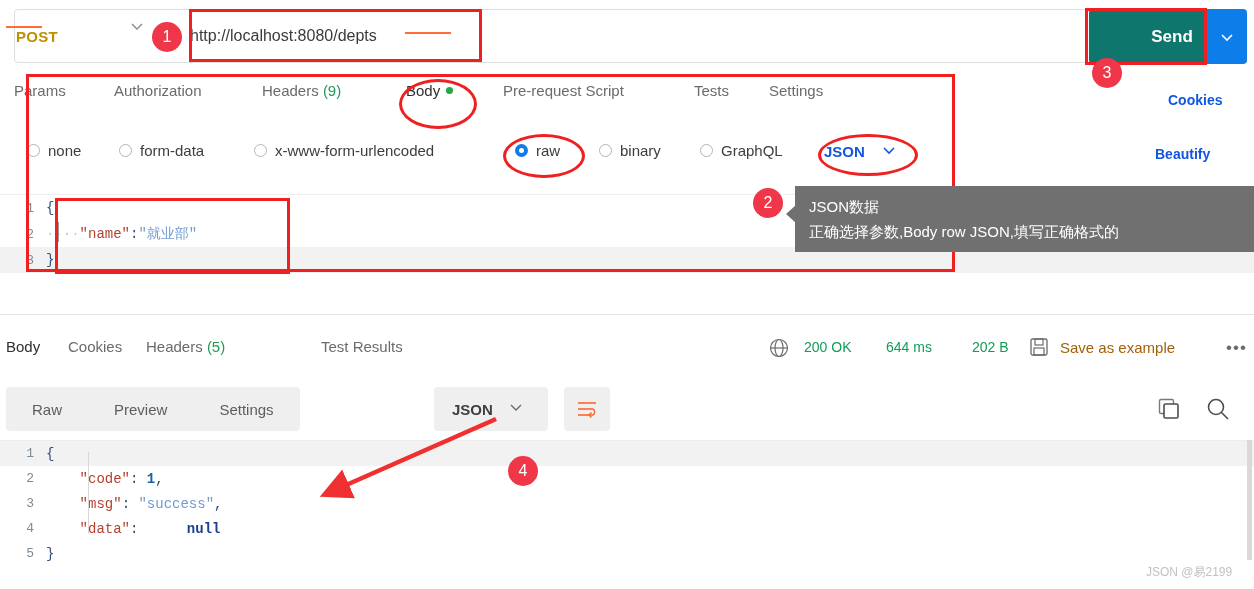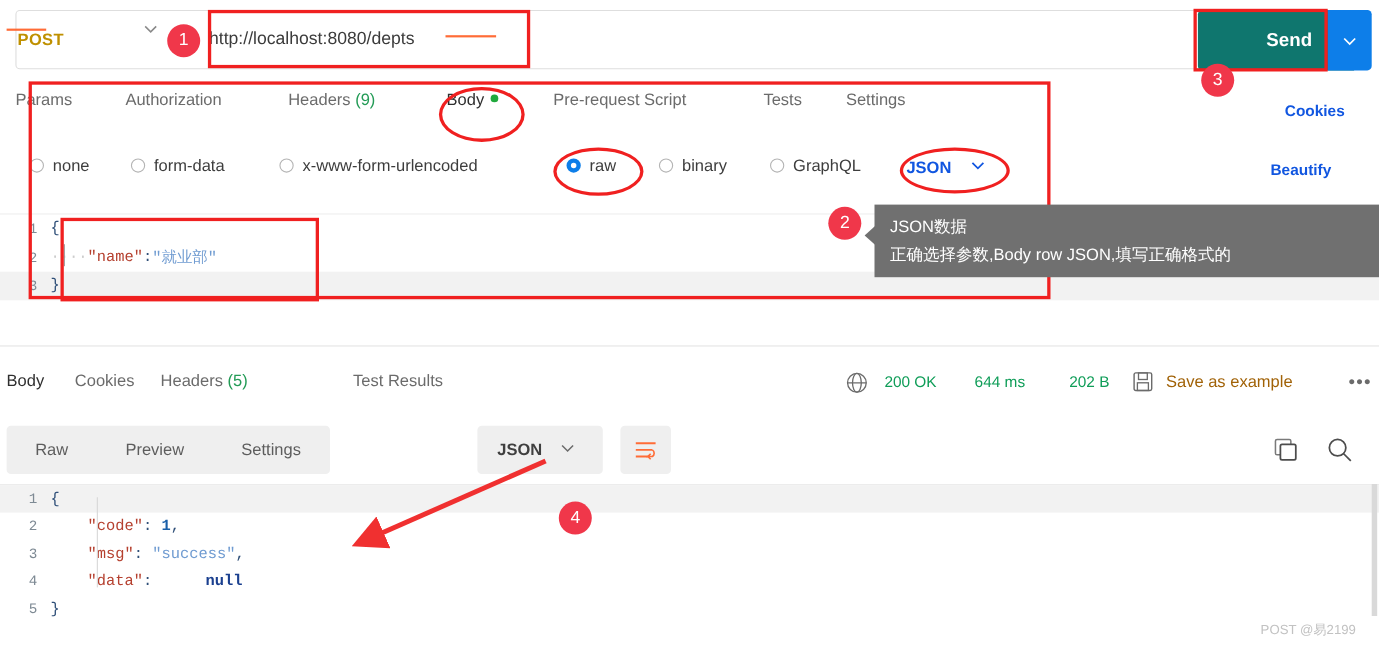--- a/index.html
+++ b/index.html
@@ -601,13 +601,13 @@
 <svg id="arrow4" width="230" height="110" viewBox="0 0 230 110">
   <defs>
     <marker id="ah" markerWidth="7" markerHeight="7" refX="5" refY="3.5" orient="auto">
       <polygon points="0 0, 7 3.5, 0 7" fill="#f03030"></polygon>
     </marker>
   </defs>
   <line x1="196" y1="14" x2="28" y2="88" stroke="#f03030" stroke-width="4.5" marker-end="url(#ah)"></line>
 </svg>
 <div class="badge" style="left:508px; top:456px;">4</div>
 
-<div id="watermark">POST @易2199</div>
+<div id="watermark">JSON @易2199</div>
 
 </body></html>

